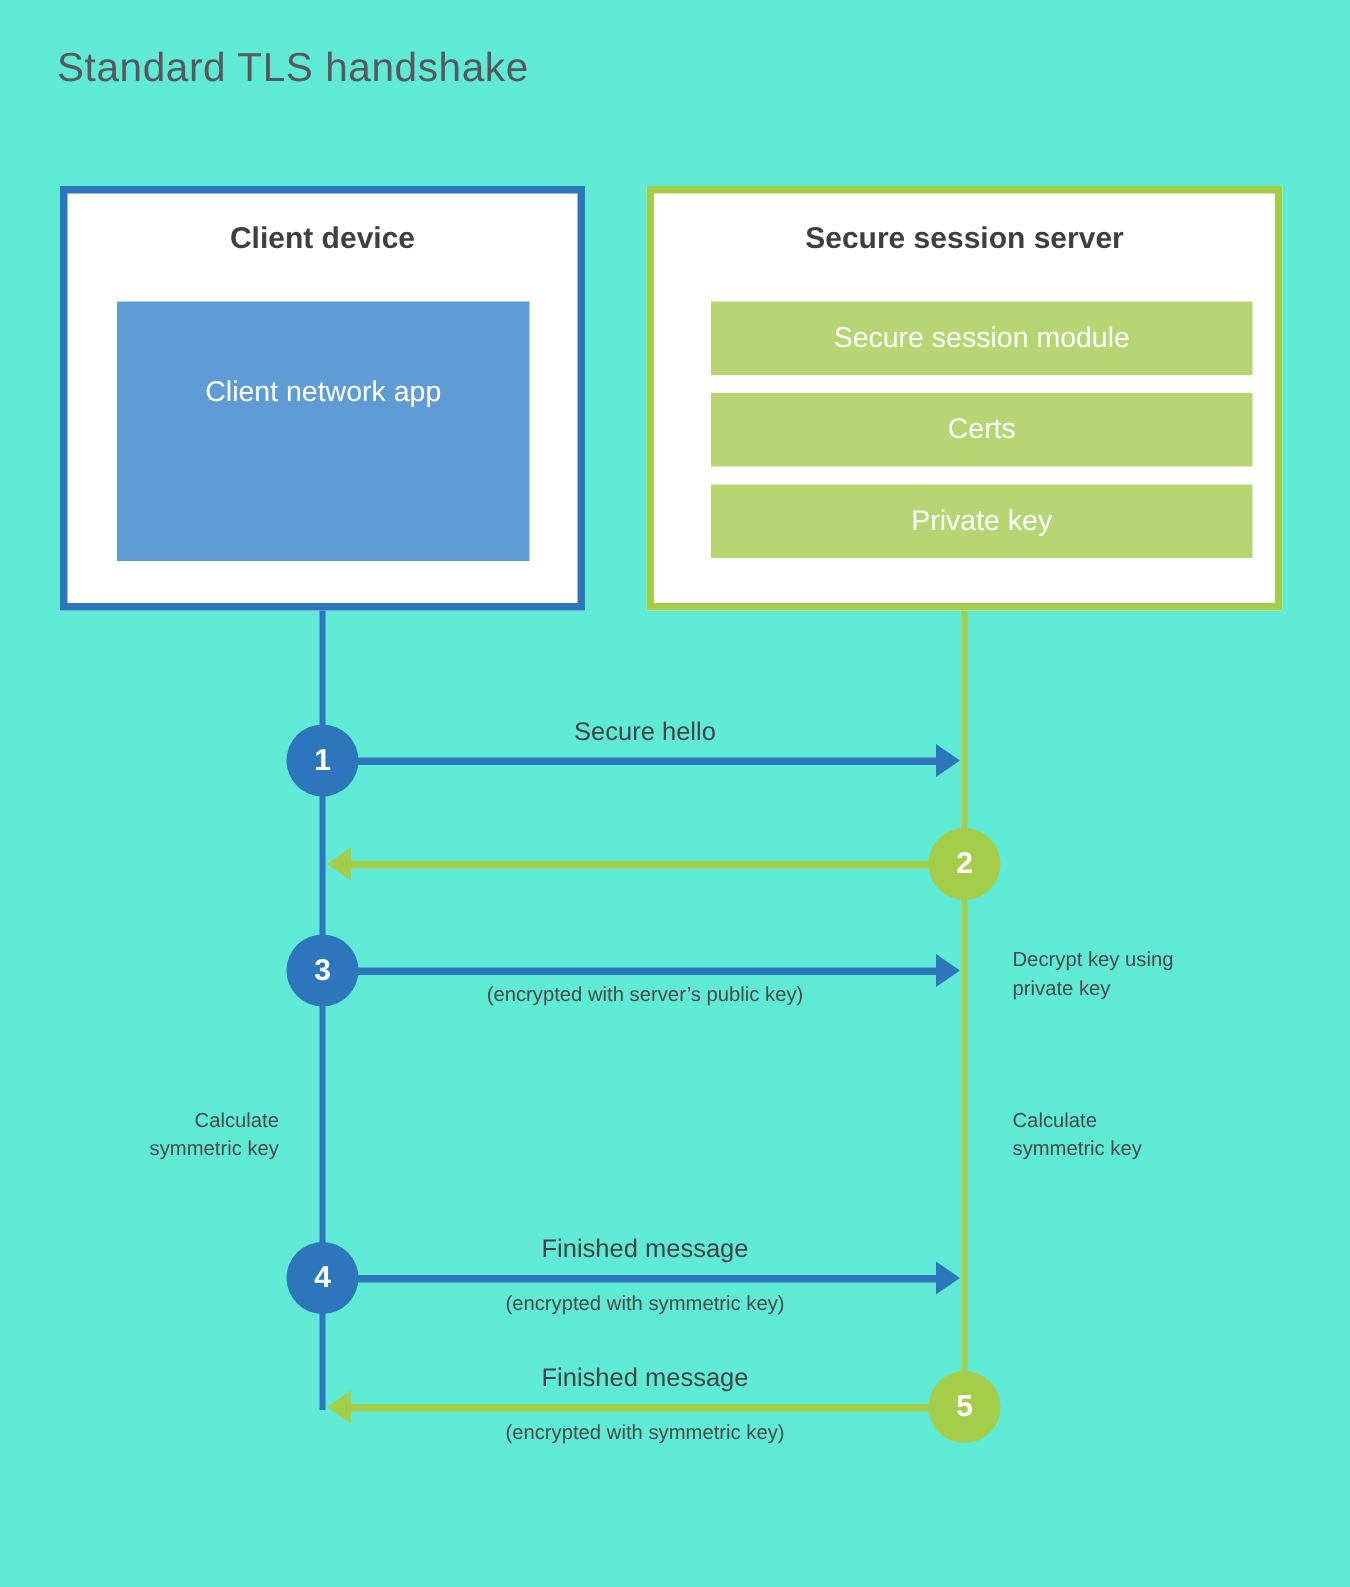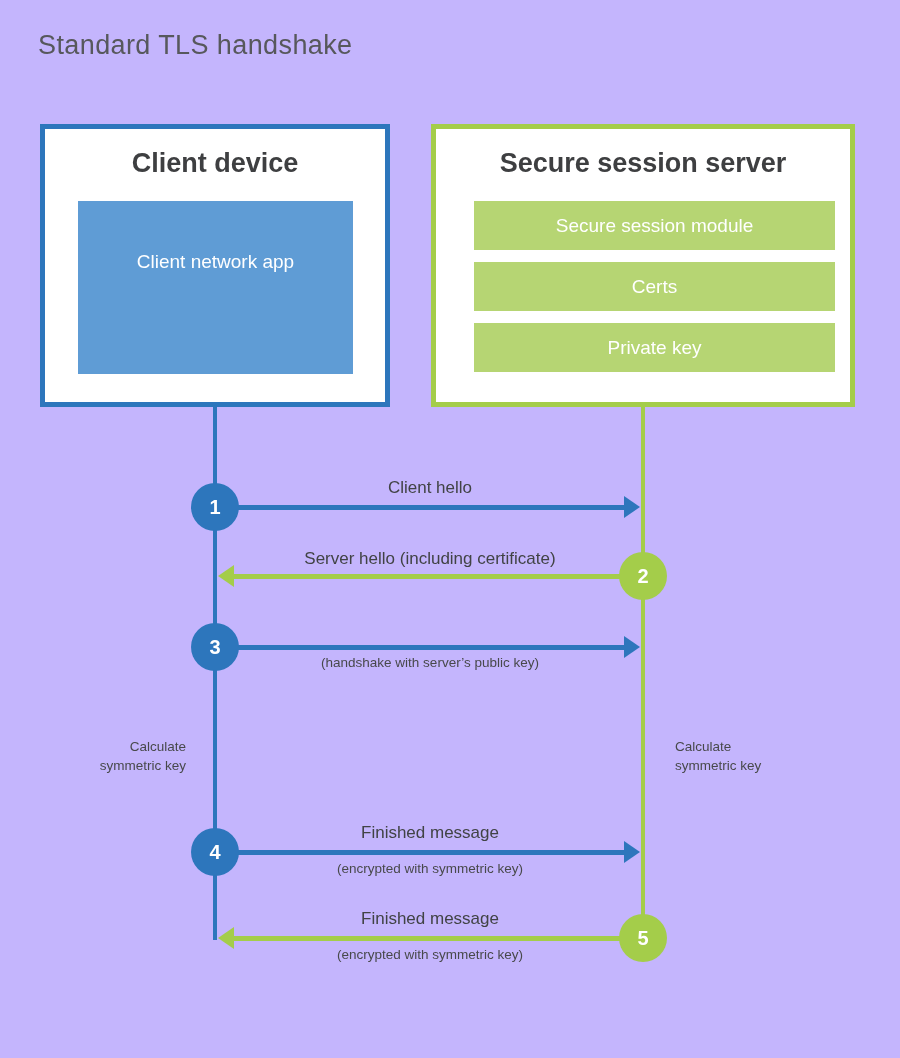--- a/index.html
+++ b/index.html
@@ -8,31 +8,31 @@
     --green:#a4cd4a;
     --green-light:#b6d573;
     --heading-text:#3e3f41;
     --label-text:#414345;
     --sublabel-text:#48494b;
     --title-text:#57585c;
   }
   *{margin:0;padding:0;box-sizing:border-box;}
   html,body{background:#fff;}
   body{font-family:"Liberation Sans", sans-serif;}
-  .canvas{position:relative;width:900px;height:1058px;background:#c4b5fd;overflow:hidden;}
+  .canvas{position:relative;width:900px;height:1058px;background:#5eead4;overflow:hidden;}
 
   .page-title{position:absolute;left:38px;top:30px;font-size:27px;font-weight:300;
     letter-spacing:.4px;color:var(--title-text);}
 
   
   .actor-box{position:absolute;top:124px;height:283px;border:5px solid;background:#fff;z-index:2;}
   .client-box{left:40px;width:350px;border-color:var(--blue);}
   .server-box{left:431px;width:424px;border-color:var(--green);padding-left:32px;}
   .actor-heading{position:absolute;left:0;right:0;top:19px;text-align:center;
-    font-size:27px;font-weight:700;color:var(--heading-text);}
+    font-size:20px;font-weight:700;color:var(--heading-text);}
 
   .client-app{position:absolute;left:33px;top:72px;width:275px;height:173px;
     background:var(--blue-light);display:flex;align-items:center;justify-content:center;
     padding-bottom:52px;}
   .client-app span{display:block;max-width:170px;text-align:center;color:#fff;
     font-size:19px;line-height:27px;}
 
   .server-bar{position:absolute;left:38px;width:361px;height:49px;background:var(--green-light);
     display:flex;align-items:center;justify-content:center;color:#fff;font-size:19px;}
   .bar-1{top:72px;} .bar-2{top:133px;} .bar-3{top:194px;}
@@ -95,34 +95,34 @@
   <div class="actor-box server-box">
     <div class="actor-heading">Secure session server</div>
     <div class="server-bar bar-1">Secure session module</div>
     <div class="server-bar bar-3">Private key</div>
     <div class="server-bar bar-2">Certs</div>
   </div>
 
   <div class="lifeline client-line"></div>
   <div class="lifeline server-line"></div>
 
-  <div class="msg-label l1">Client hello</div>
+  <div class="msg-label l1">Secure hello</div>
   <div class="shaft shaft-blue a1s"></div>
   <div class="head head-right a1h"></div>
   <div class="step-circle circle-blue c1">1</div>
 
-  <div class="msg-label l2">Server hello (including certificate)</div>
   <div class="shaft shaft-green a2s"></div>
   <div class="head head-left a2h"></div>
   <div class="step-circle circle-green c2">2</div>
 
   <div class="shaft shaft-blue a3s"></div>
   <div class="head head-right a3h"></div>
-  <div class="msg-sublabel s3">(handshake with server’s public key)</div>
+  <div class="msg-sublabel s3">(encrypted with server’s public key)</div>
   <div class="step-circle circle-blue c3">3</div>
+  <div class="side-note note-decrypt">Decrypt key using private key</div>
 
   <div class="side-note note-calc-left">Calculate symmetric key</div>
   <div class="side-note note-calc-right">Calculate symmetric key</div>
 
   <div class="msg-label l4">Finished message</div>
   <div class="shaft shaft-blue a4s"></div>
   <div class="head head-right a4h"></div>
   <div class="msg-sublabel s4">(encrypted with symmetric key)</div>
   <div class="step-circle circle-blue c4">4</div>
 

